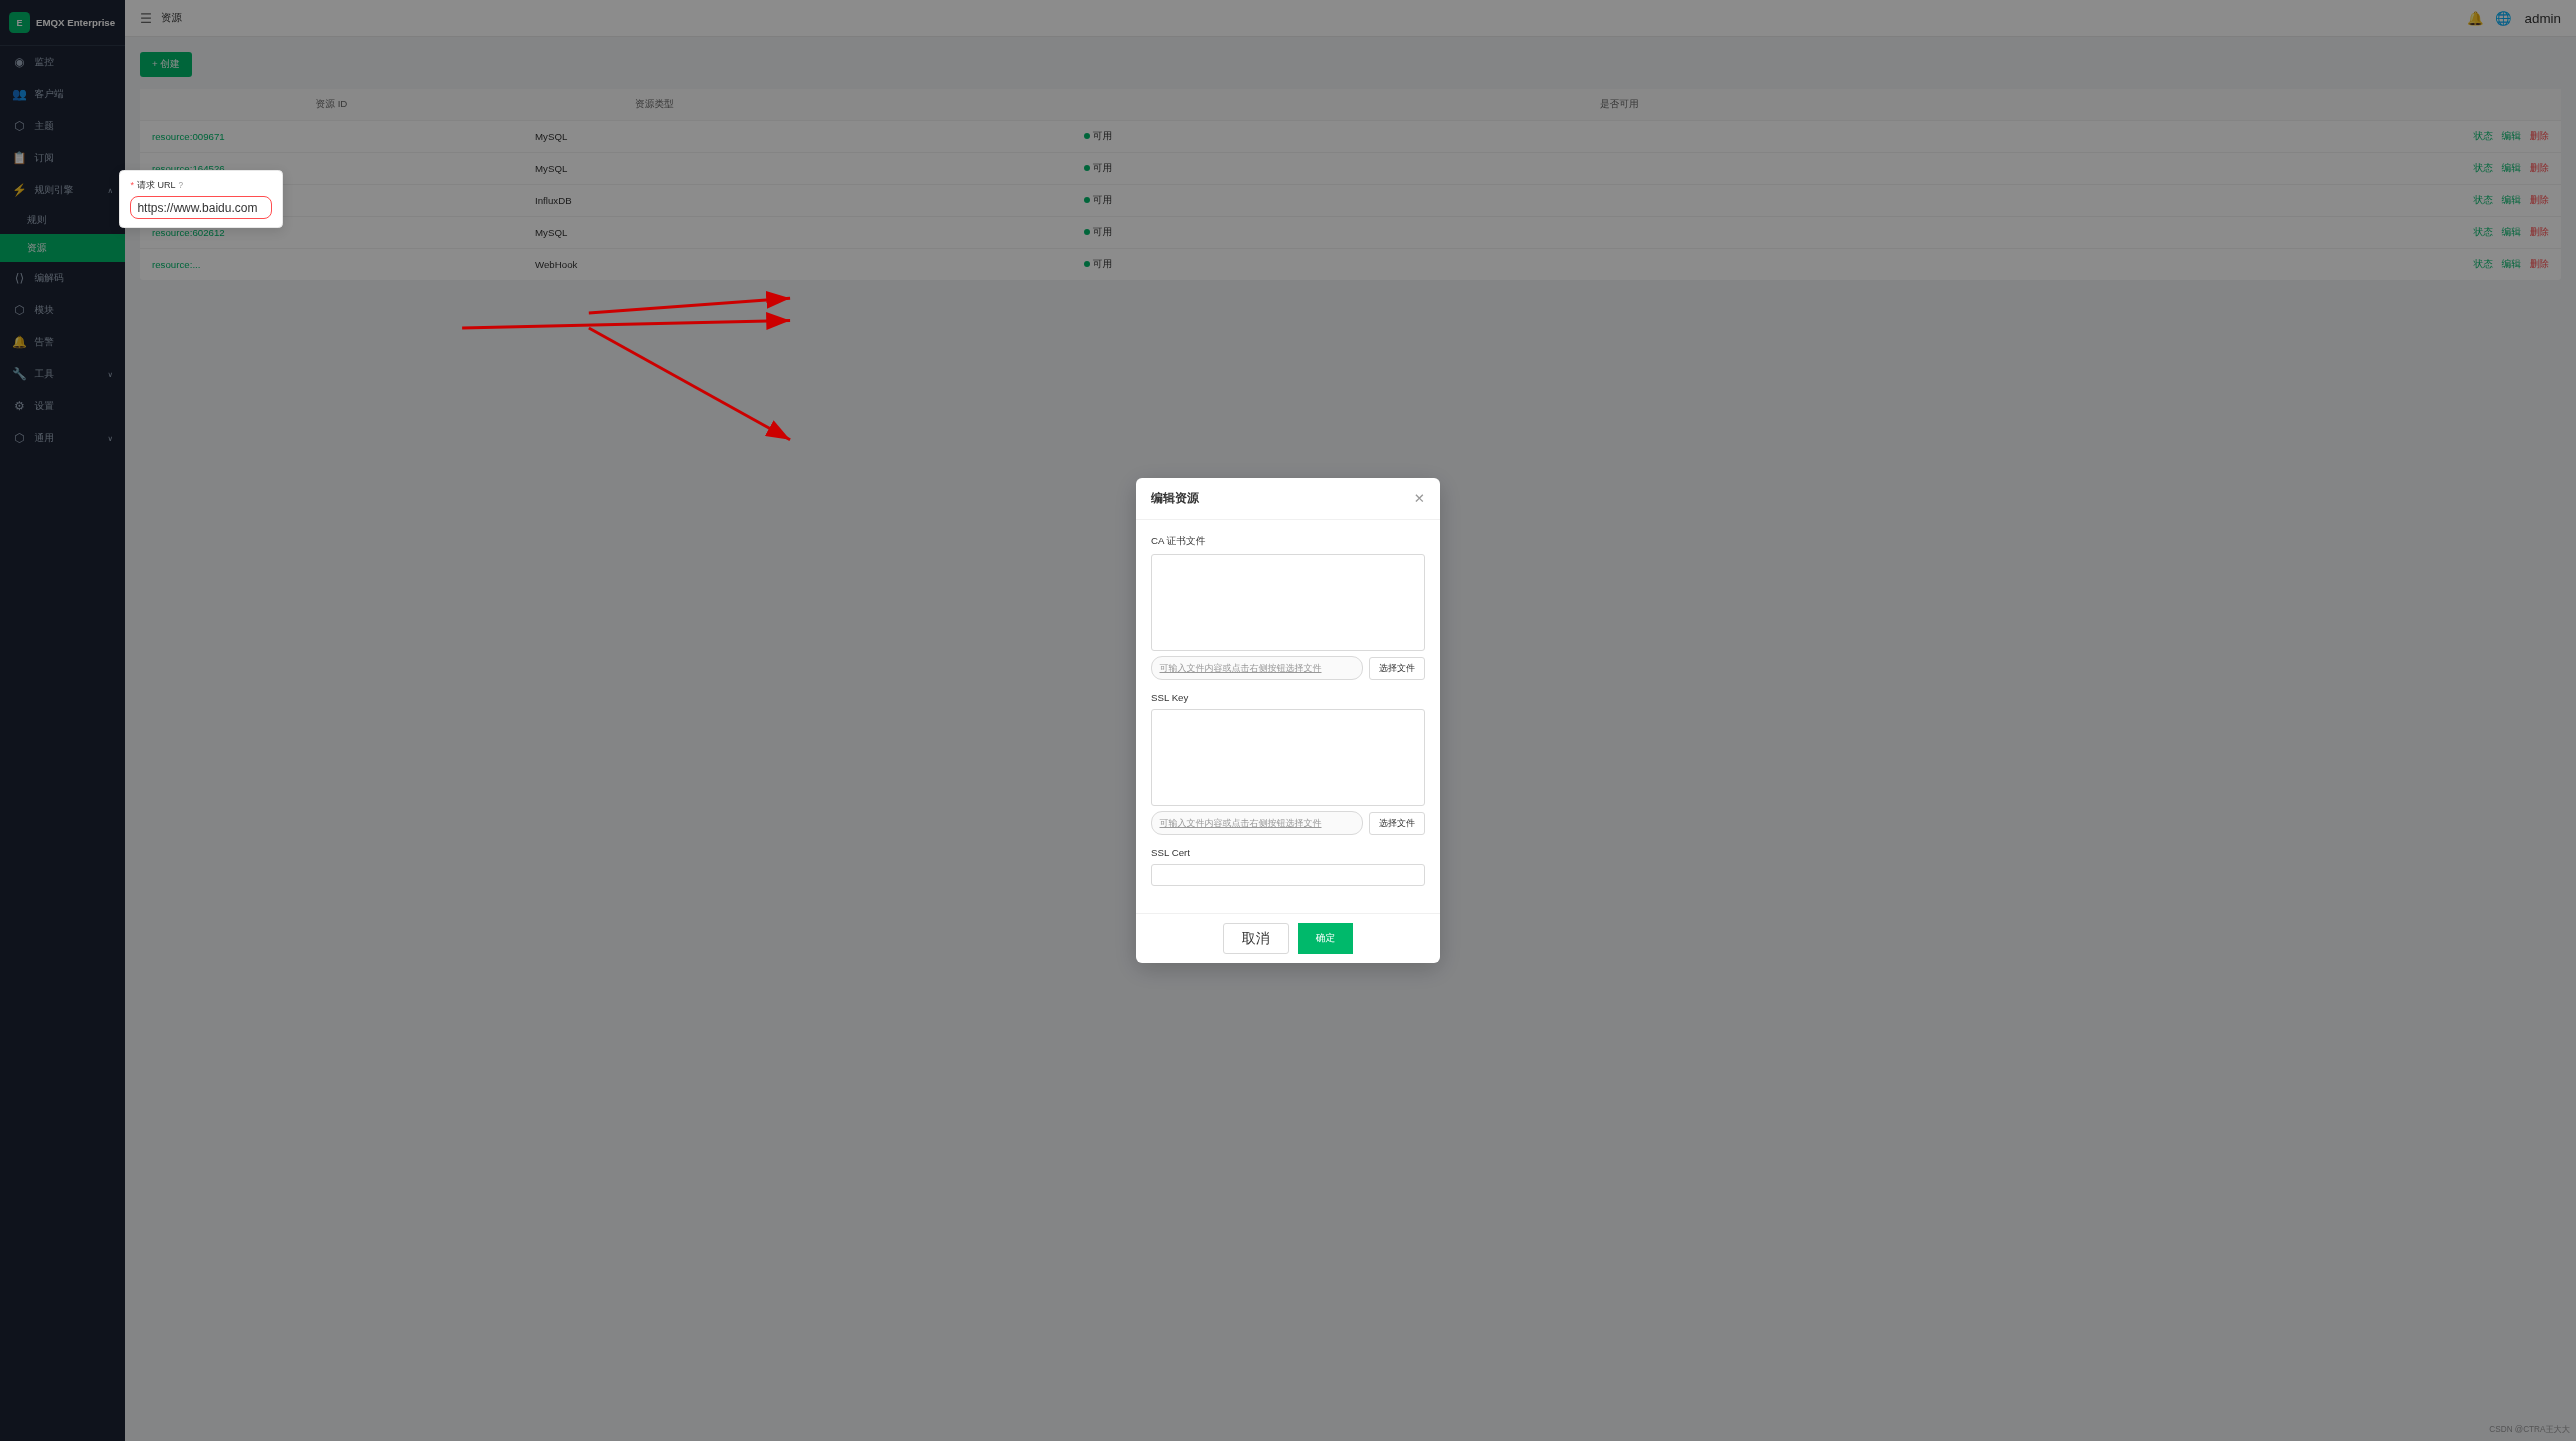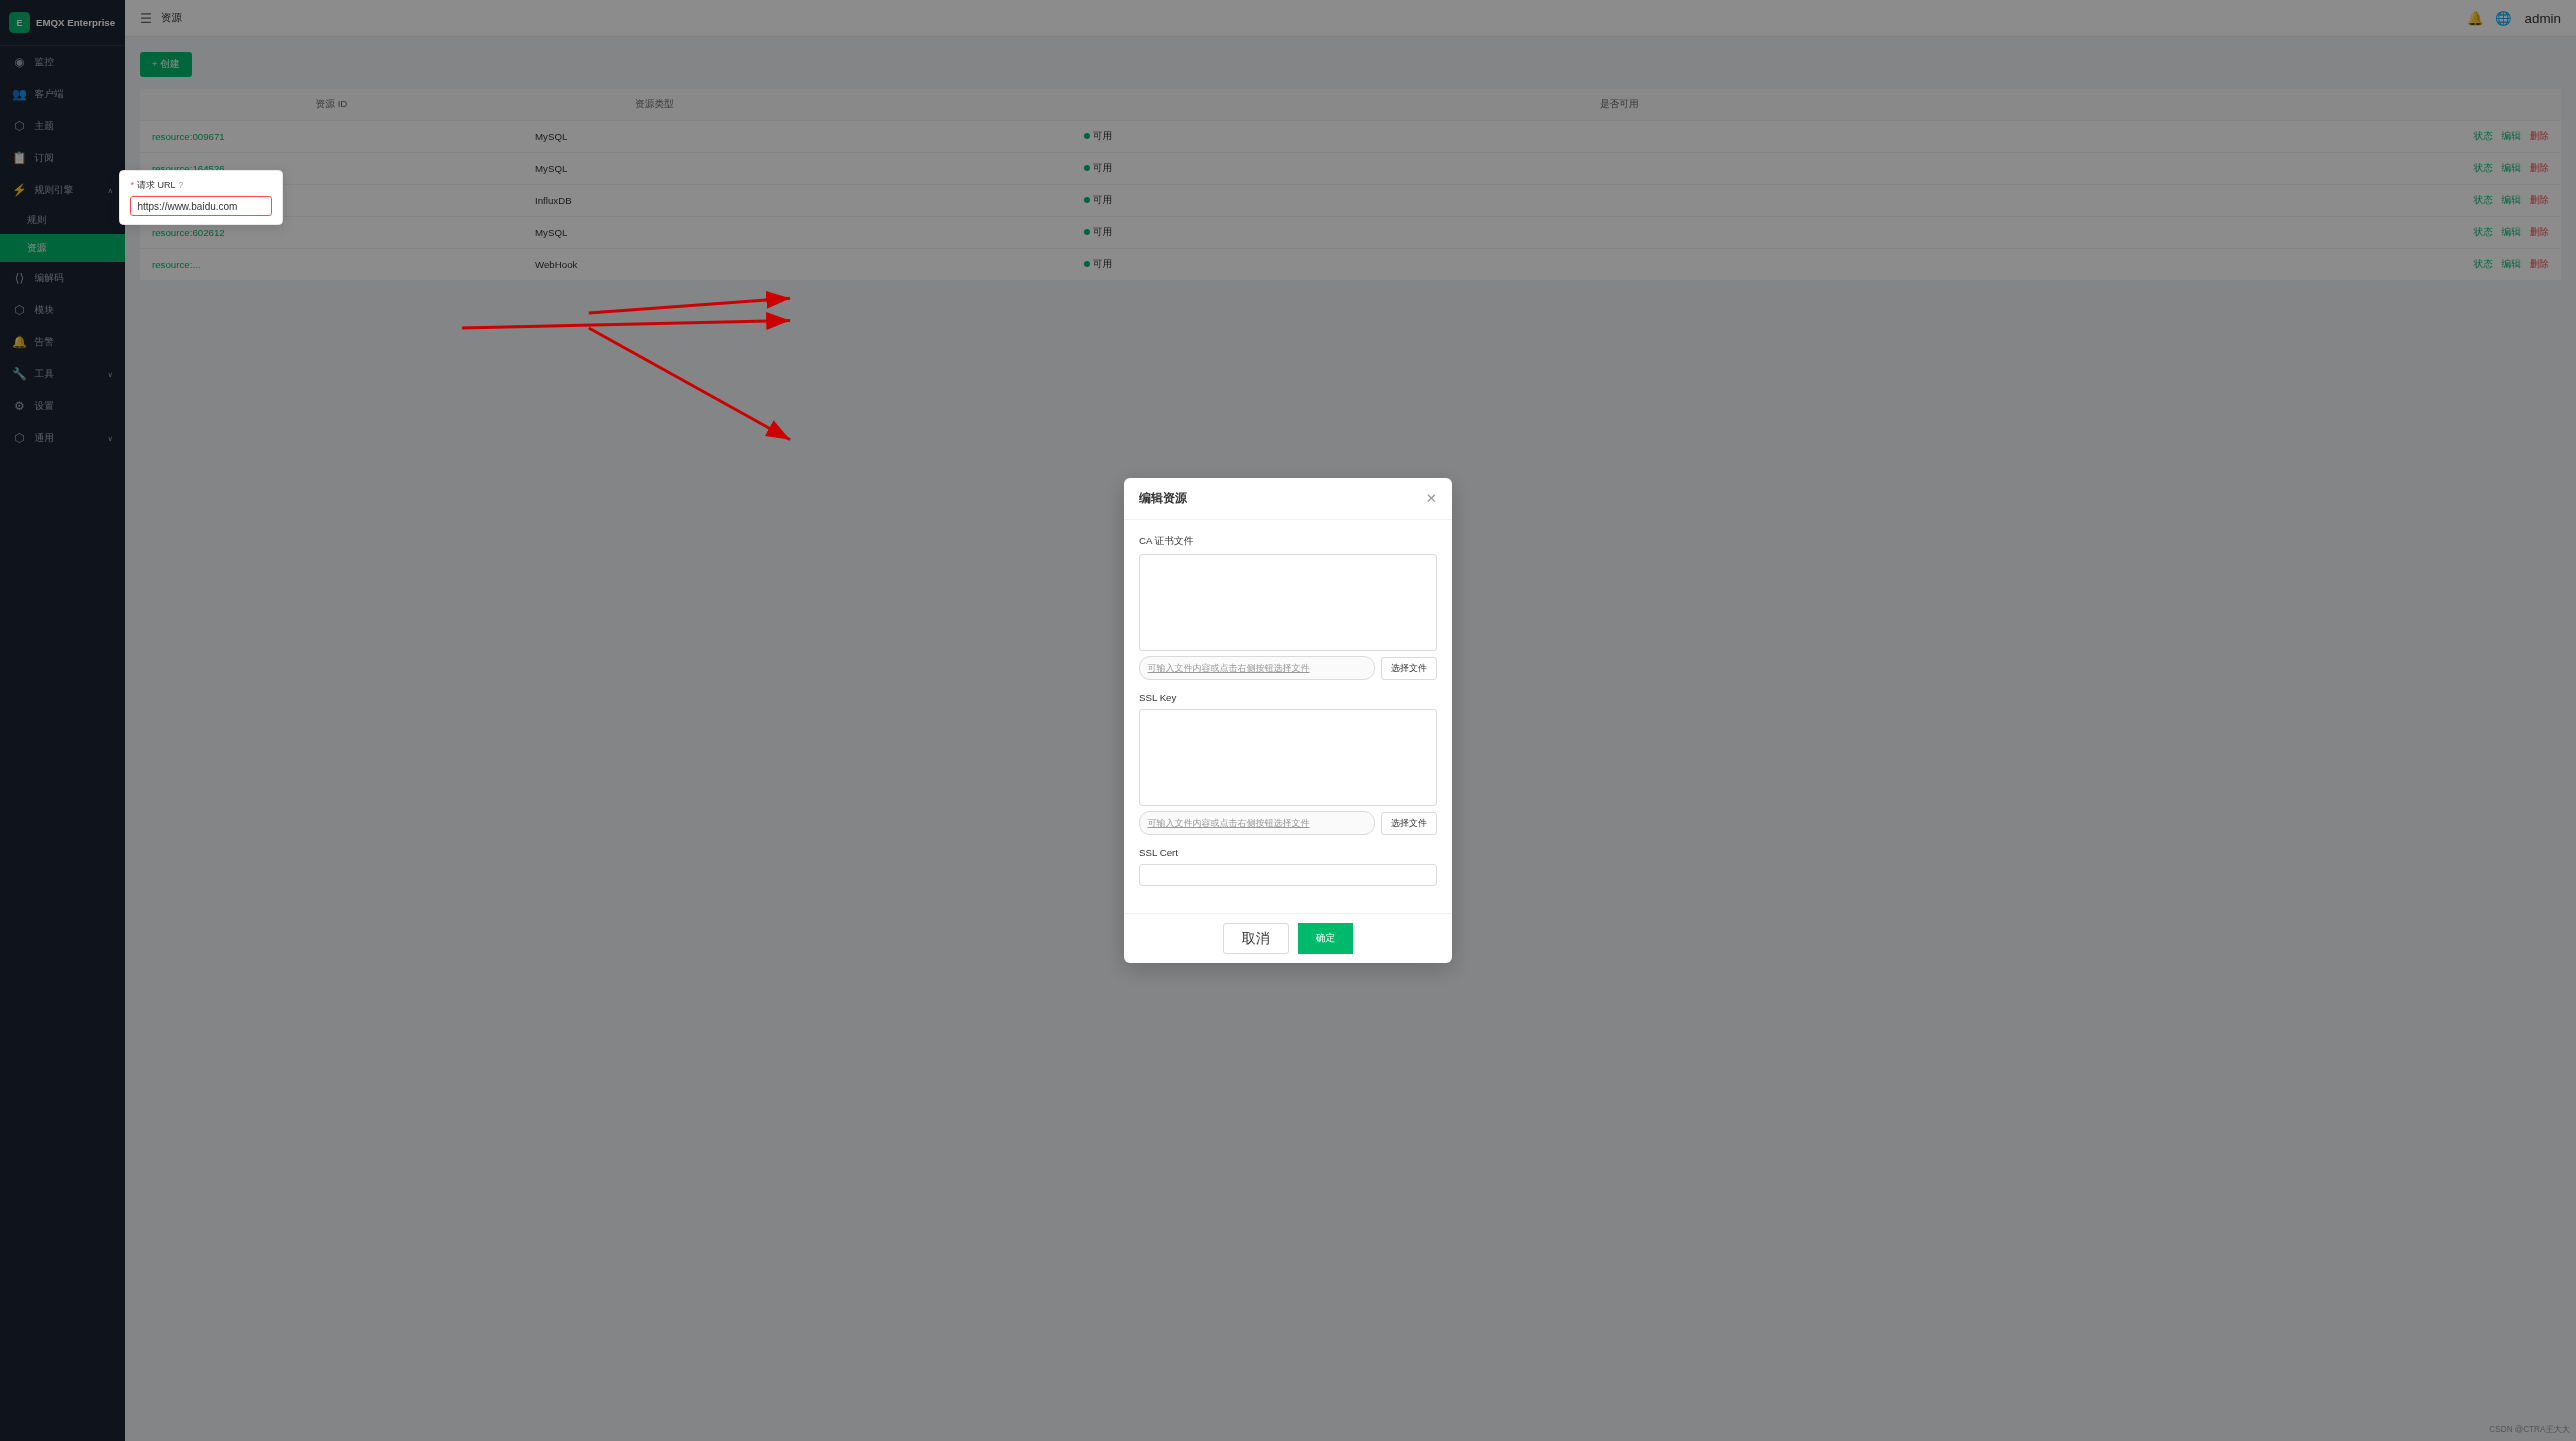--- a/index.html
+++ b/index.html
@@ -34,21 +34,21 @@
     .table tr:last-child td { border-bottom: none; }
     .resource-link { color: #00b96b; cursor: pointer; }
     .status-dot { display: inline-block; width: 6px; height: 6px; border-radius: 50%; background: #00b96b; margin-right: 3px; }
     .action-link { color: #00b96b; cursor: pointer; margin-right: 6px; font-size: 9.7px; }
     .action-del { color: #ff4d4f; cursor: pointer; font-size: 9.7px; }
 
     
     .overlay { position: fixed; inset: 0; background: rgba(0,0,0,0.45); z-index: 100; display: flex; align-items: center; justify-content: center; }
 
     
-    .dialog { background: #fff; border-radius: 6px; width: 328px; max-height: 80vh; display: flex; flex-direction: column; box-shadow: 0 6px 24px rgba(0,0,0,0.2); position: relative; }
+    .dialog { background: #fff; border-radius: 6px; width: 304px; max-height: 80vh; display: flex; flex-direction: column; box-shadow: 0 6px 24px rgba(0,0,0,0.2); position: relative; }
     .dialog-header { display: flex; align-items: center; justify-content: space-between; padding: 12px 15px; border-bottom: 0.7px solid #f0f0f0; }
     .dialog-title { font-size: 12px; font-weight: 600; color: #333; }
     .dialog-close { cursor: pointer; color: #999; font-size: 13.4px; }
     .dialog-body { flex: 1; overflow-y: auto; padding: 15px; }
     .dialog-footer { padding: 9px 15px; border-top: 0.7px solid #f0f0f0; display: flex; justify-content: center; gap: 9px; }
 
     
     .form-section-label { font-size: 9.7px; color: #333; margin-bottom: 6px; font-weight: 500; }
     .file-textarea { width: 100%; height: 97px; border: 0.7px solid #d9d9d9; border-radius: 3px; padding: 6px; font-size: 9px; color: #999; resize: none; outline: none; }
     .file-row { display: flex; align-items: center; gap: 6px; margin-top: 3px; }
@@ -58,21 +58,21 @@
     .ssl-cert-input { width: 100%; border: 0.7px solid #d9d9d9; border-radius: 3px; padding: 4.5px 7.5px; font-size: 9.7px; outline: none; }
 
     .btn-cancel { background: #fff; border: 0.7px solid #d9d9d9; border-radius: 3px; padding: 5.2px 18px; cursor: pointer; font-size: 14px; color: #333; }
     .btn-confirm { background: #00b96b; border: none; border-radius: 0; padding: 5.2px 18px; cursor: pointer; font-size: 9.7px; color: #fff; }
 
     
     .tooltip-popup { position: absolute; background: #fff; border: 1.5px solid #e8e8e8; border-radius: 4.5px; padding: 7.5px 10.4px; box-shadow: 0 3px 12px rgba(0,0,0,0.12); width: 164px; z-index: 200; top: 170px; left: 119px; }
     .tooltip-label { font-size: 9px; color: #333; margin-bottom: 4.5px; display: flex; align-items: center; gap: 3px; }
     .required-dot { color: #ff4d4f; }
     .help-icon { color: #999; font-size: 8.2px; cursor: pointer; }
-    .tooltip-input { width: 100%; border: 1.5px solid #ff4d4f; border-radius: 3px; padding: 3.7px 6px; font-size: 10px; outline: none; color: #333; }
+    .tooltip-input { width: 100%; border: 1.5px solid #ff4d4f; border-radius: 8px; padding: 3.7px 6px; font-size: 12px; outline: none; color: #333; }
 
     
     .arrows-svg { position: fixed; inset: 0; pointer-events: none; z-index: 300; }
 
     
     .watermark { position: fixed; bottom: 6px; right: 6px; font-size: 8.2px; color: #999; z-index: 50; }
   </style>
 </head>
 <body>
 

